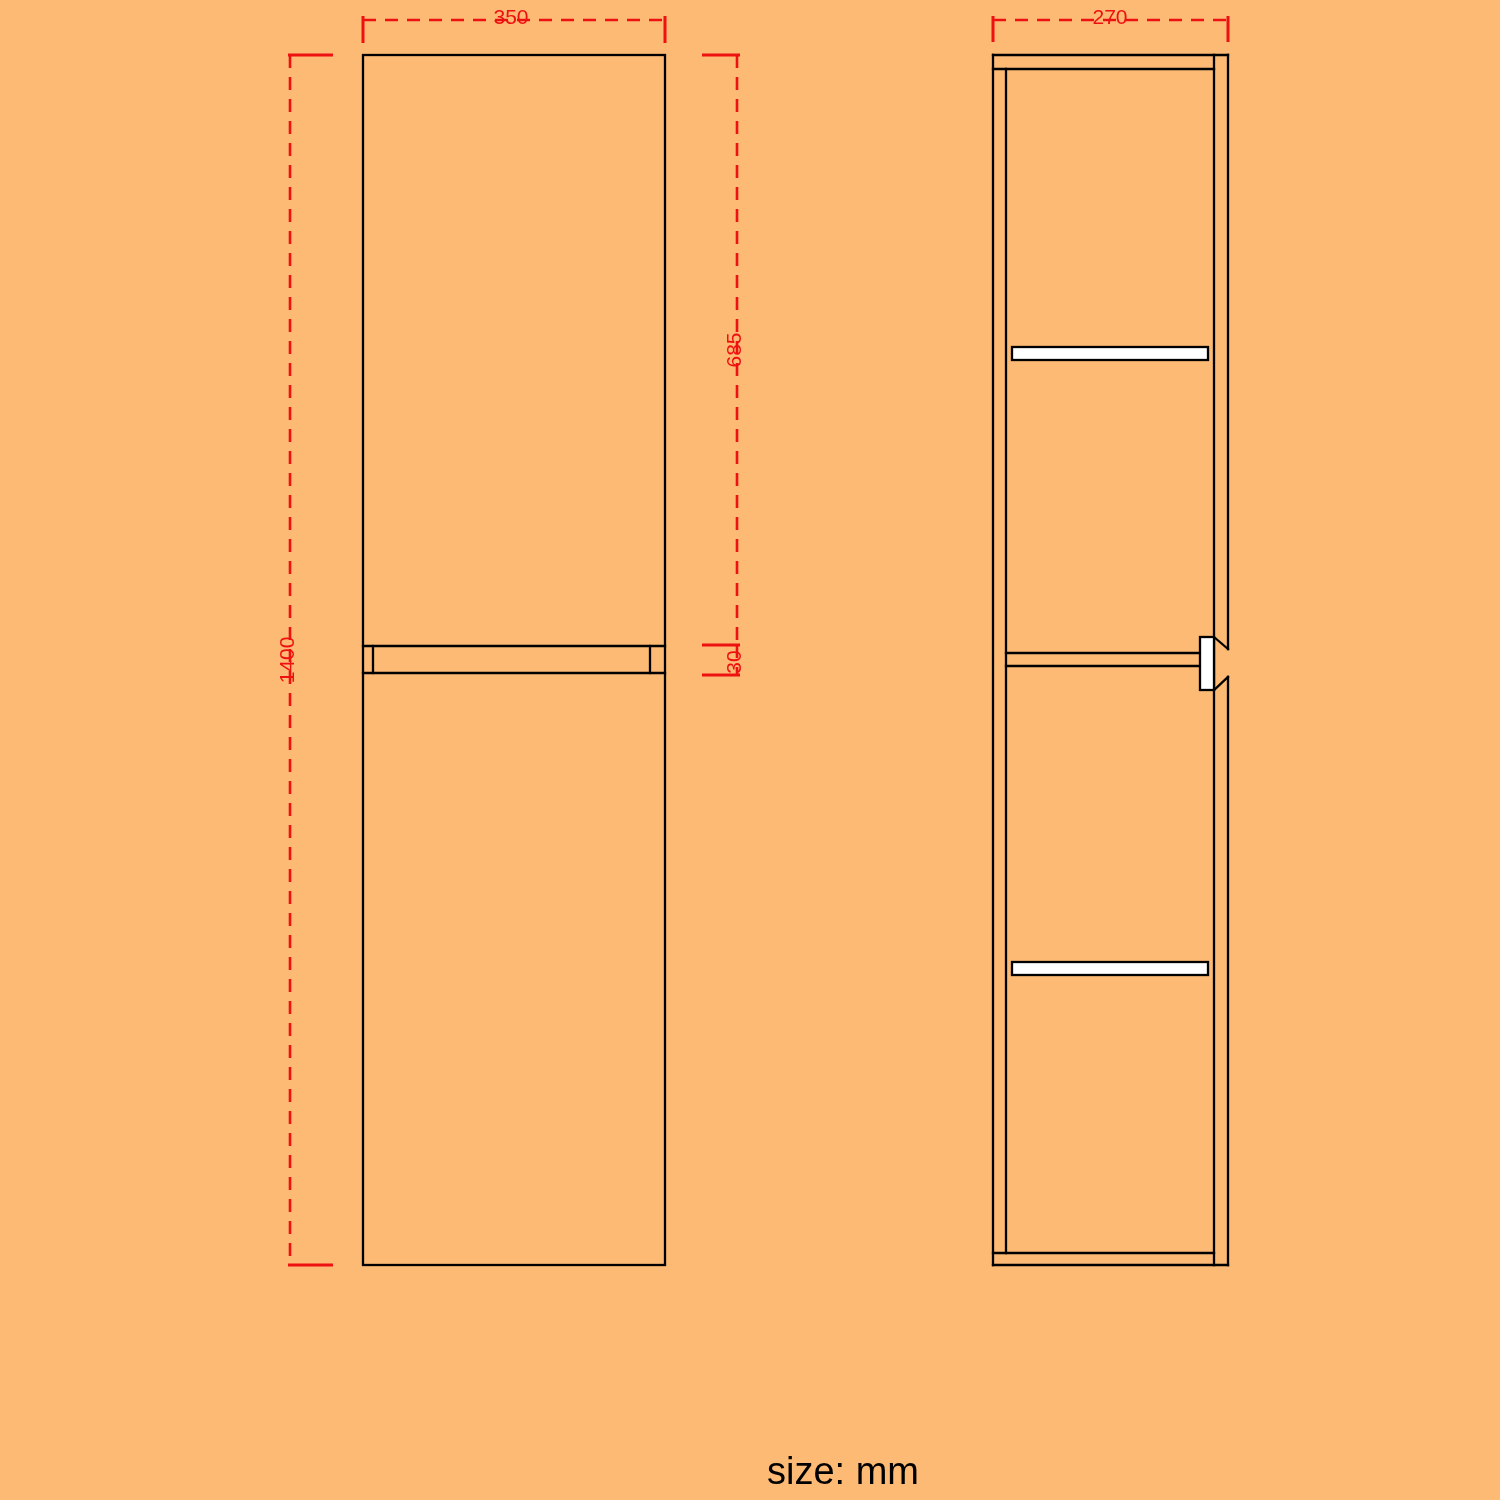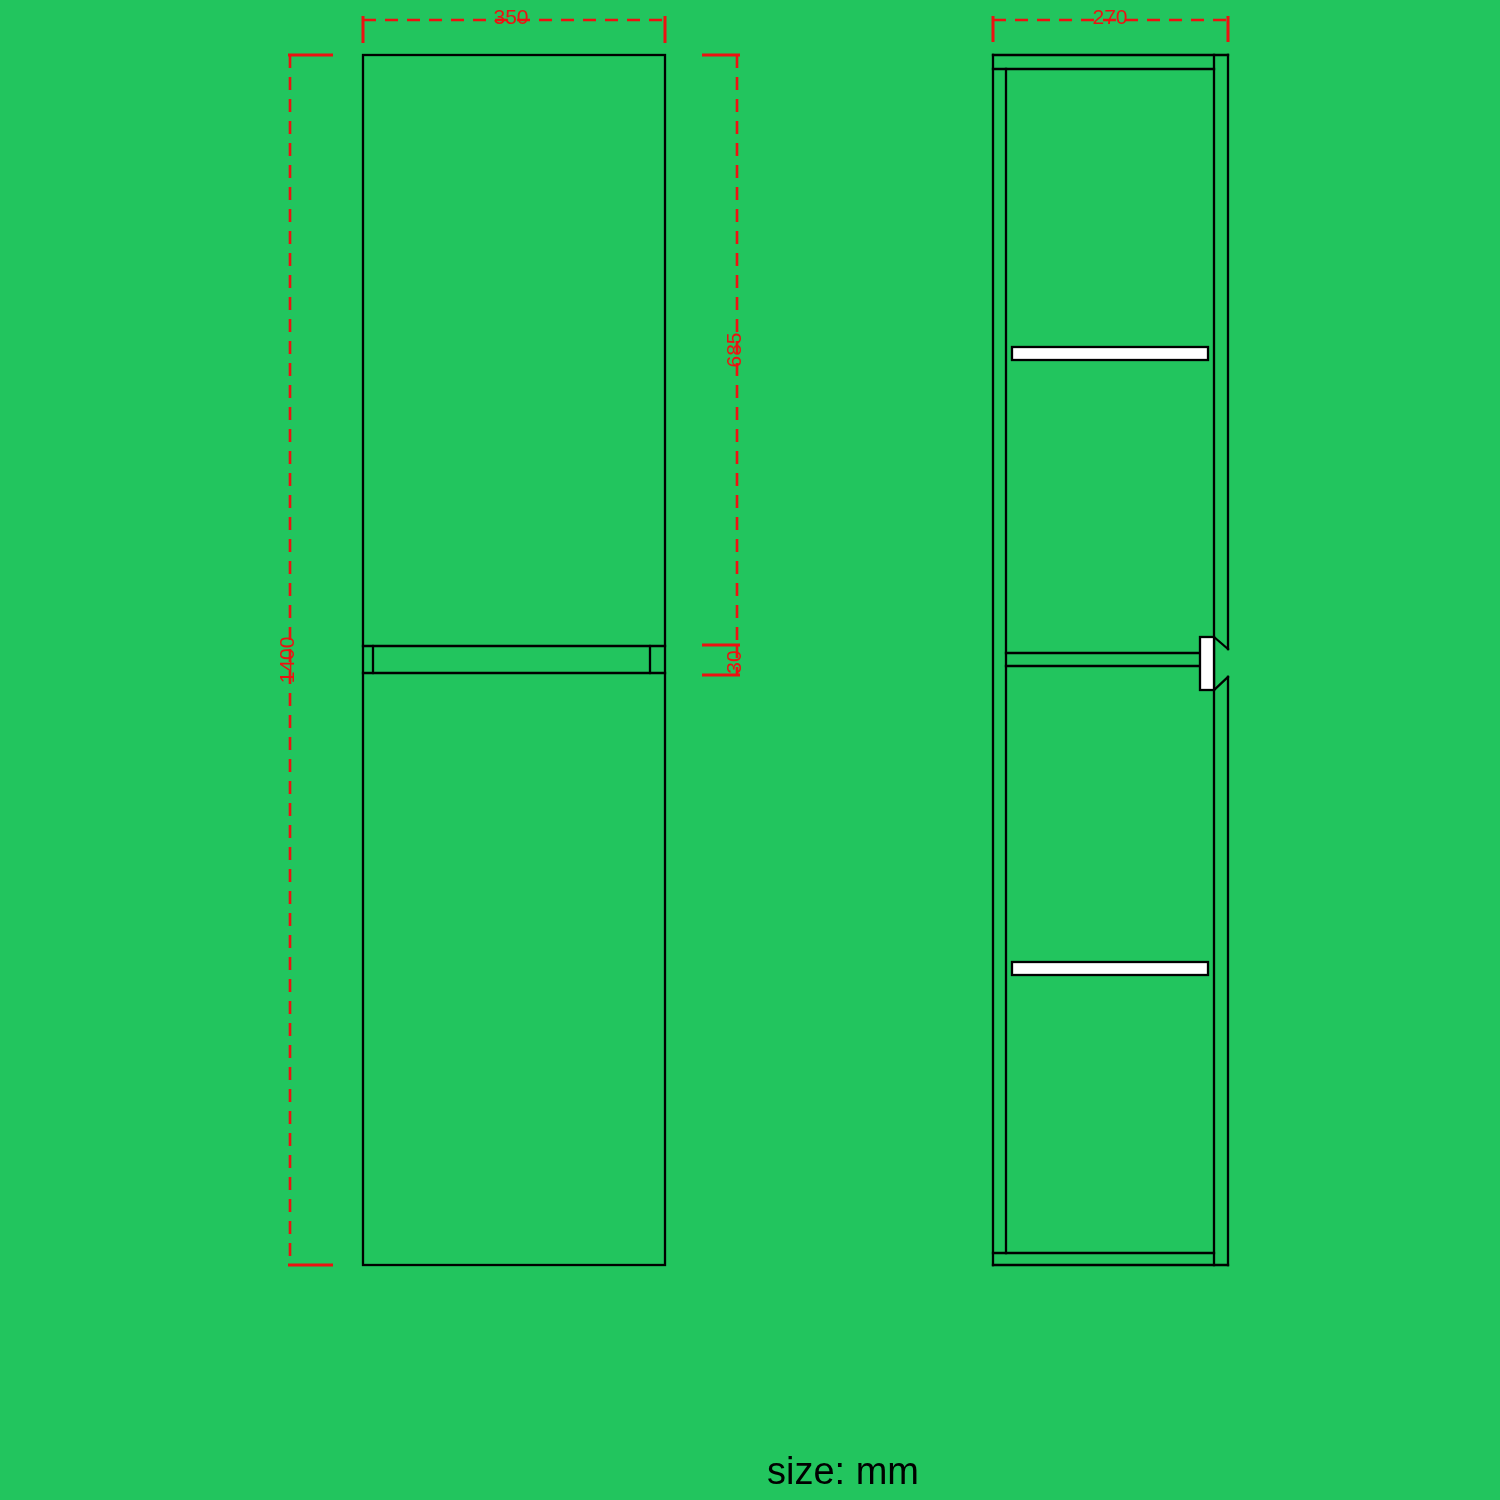--- a/index.html
+++ b/index.html
@@ -4,21 +4,21 @@
 <style>
   html, body {
     margin: 0;
     padding: 0;
     background: #ffffff;
   }
   .page {
     position: relative;
     width: 1500px;
     height: 1500px;
-    background: #22c55e;
+    background: #fdba74;
     font-family: "Liberation Sans", sans-serif;
   }
   svg { display: block; }
 
   
   .outline {
     stroke: #000000;
     stroke-width: 2.3;
     fill: none;
     stroke-linecap: square;

